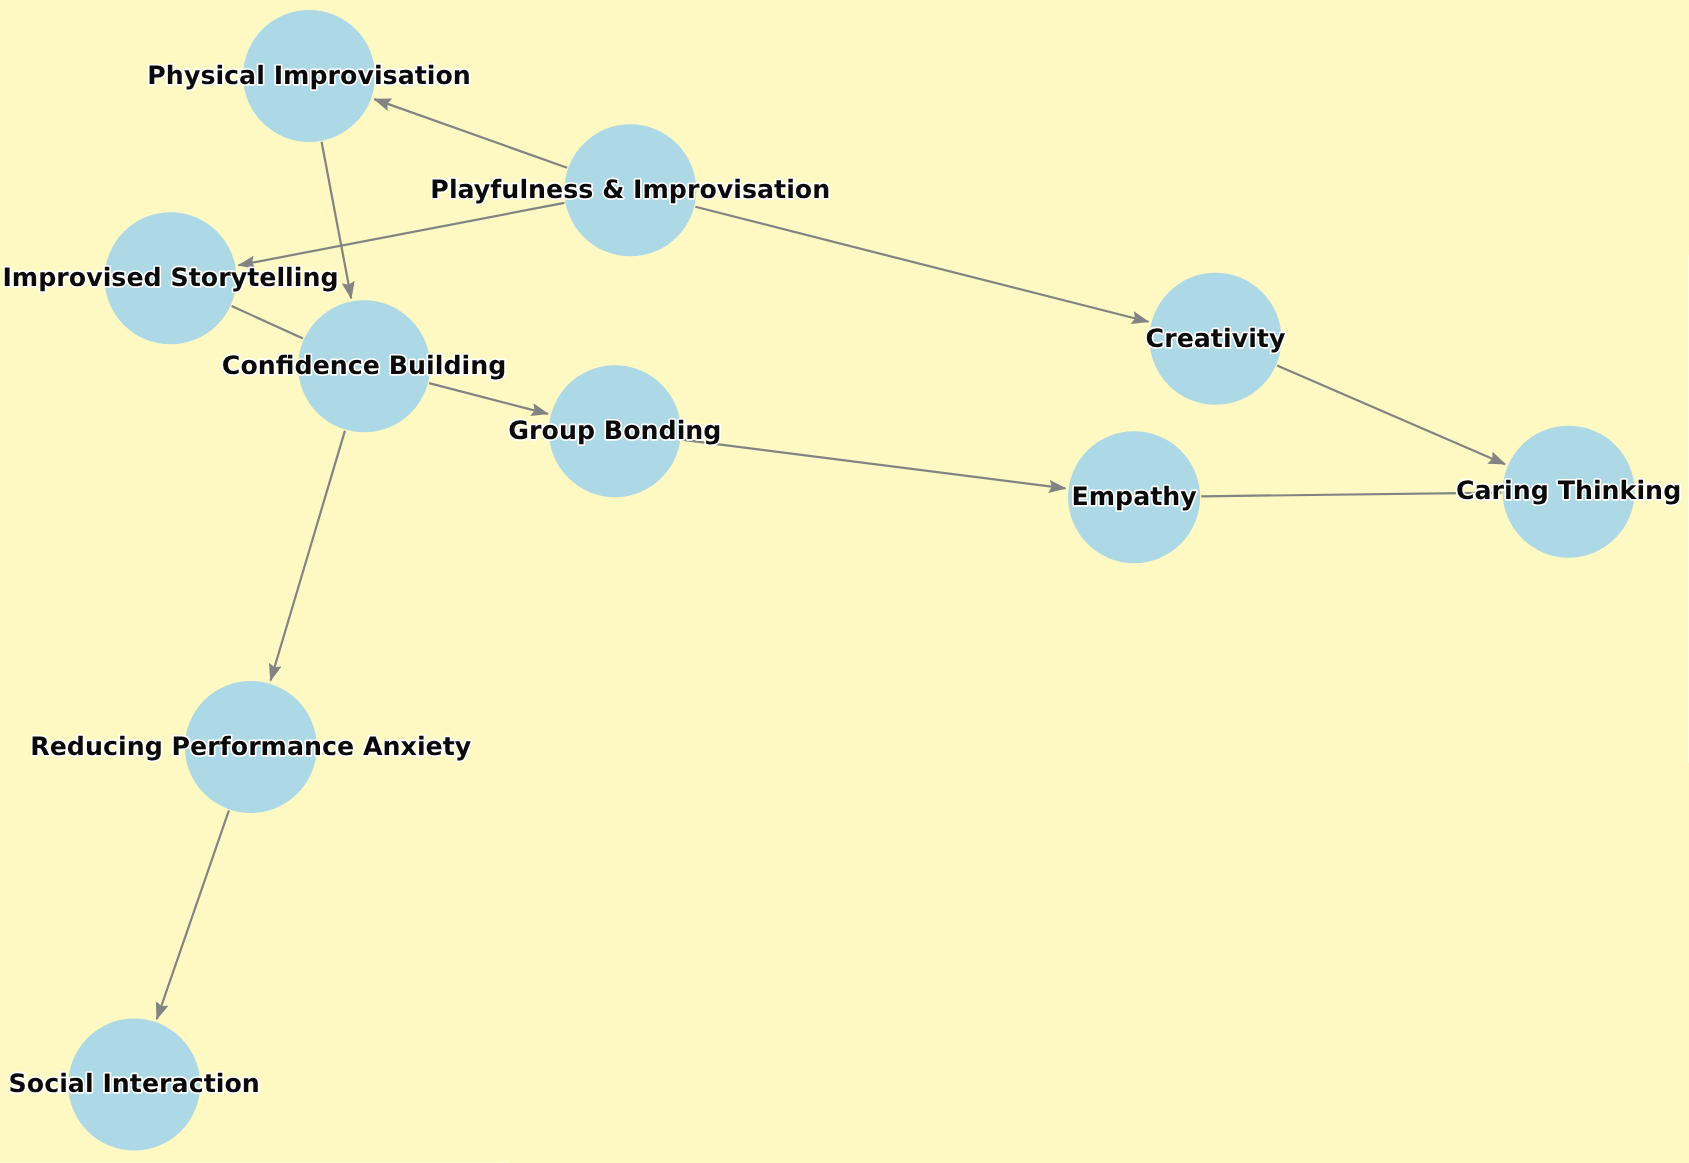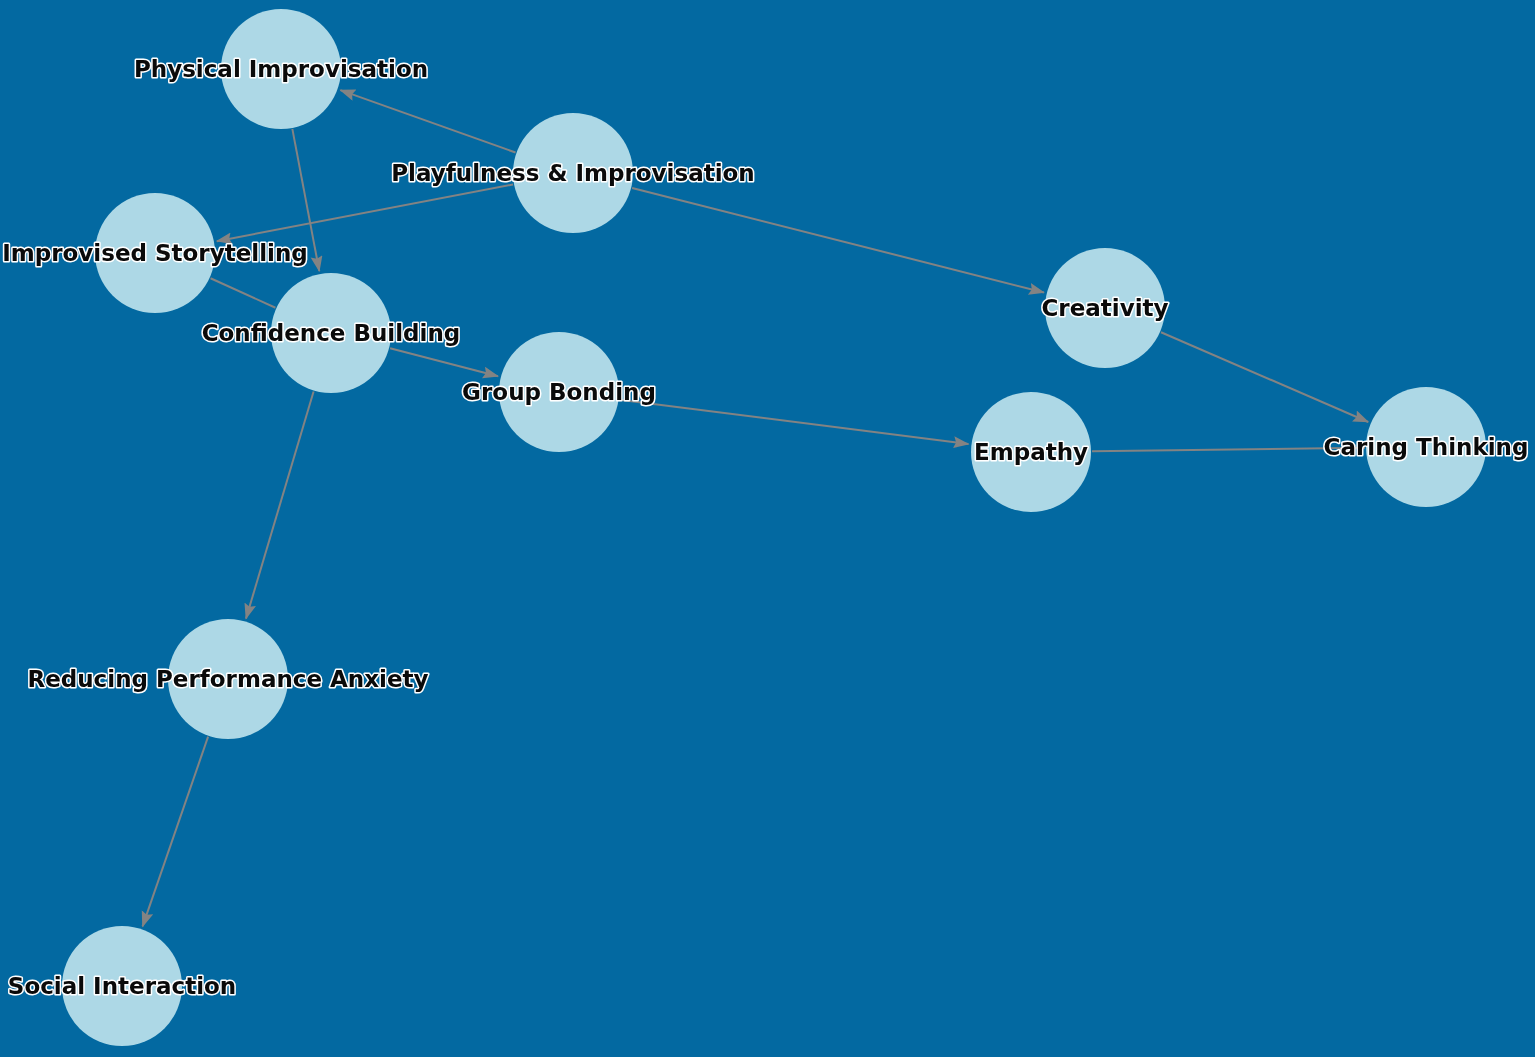--- a/index.html
+++ b/index.html
@@ -1,20 +1,20 @@
 <!DOCTYPE html>
 <html><head>
 <meta charset="utf-8">
 <style>
   html, body { margin: 0; padding: 0; background: #ffffff; }
   .figure {
     position: relative;
     width: 1535px;
     height: 1057px;
-    background: #0369a1;
+    background: #fef9c3;
     overflow: hidden;
   }
   .node-label {
     font-family: "DejaVu Sans", "Liberation Sans", sans-serif;
     font-weight: bold;
     font-size: 23px;
     fill: #0a0a0a;
     paint-order: stroke;
     stroke: #ffffff;
     stroke-width: 3px;

